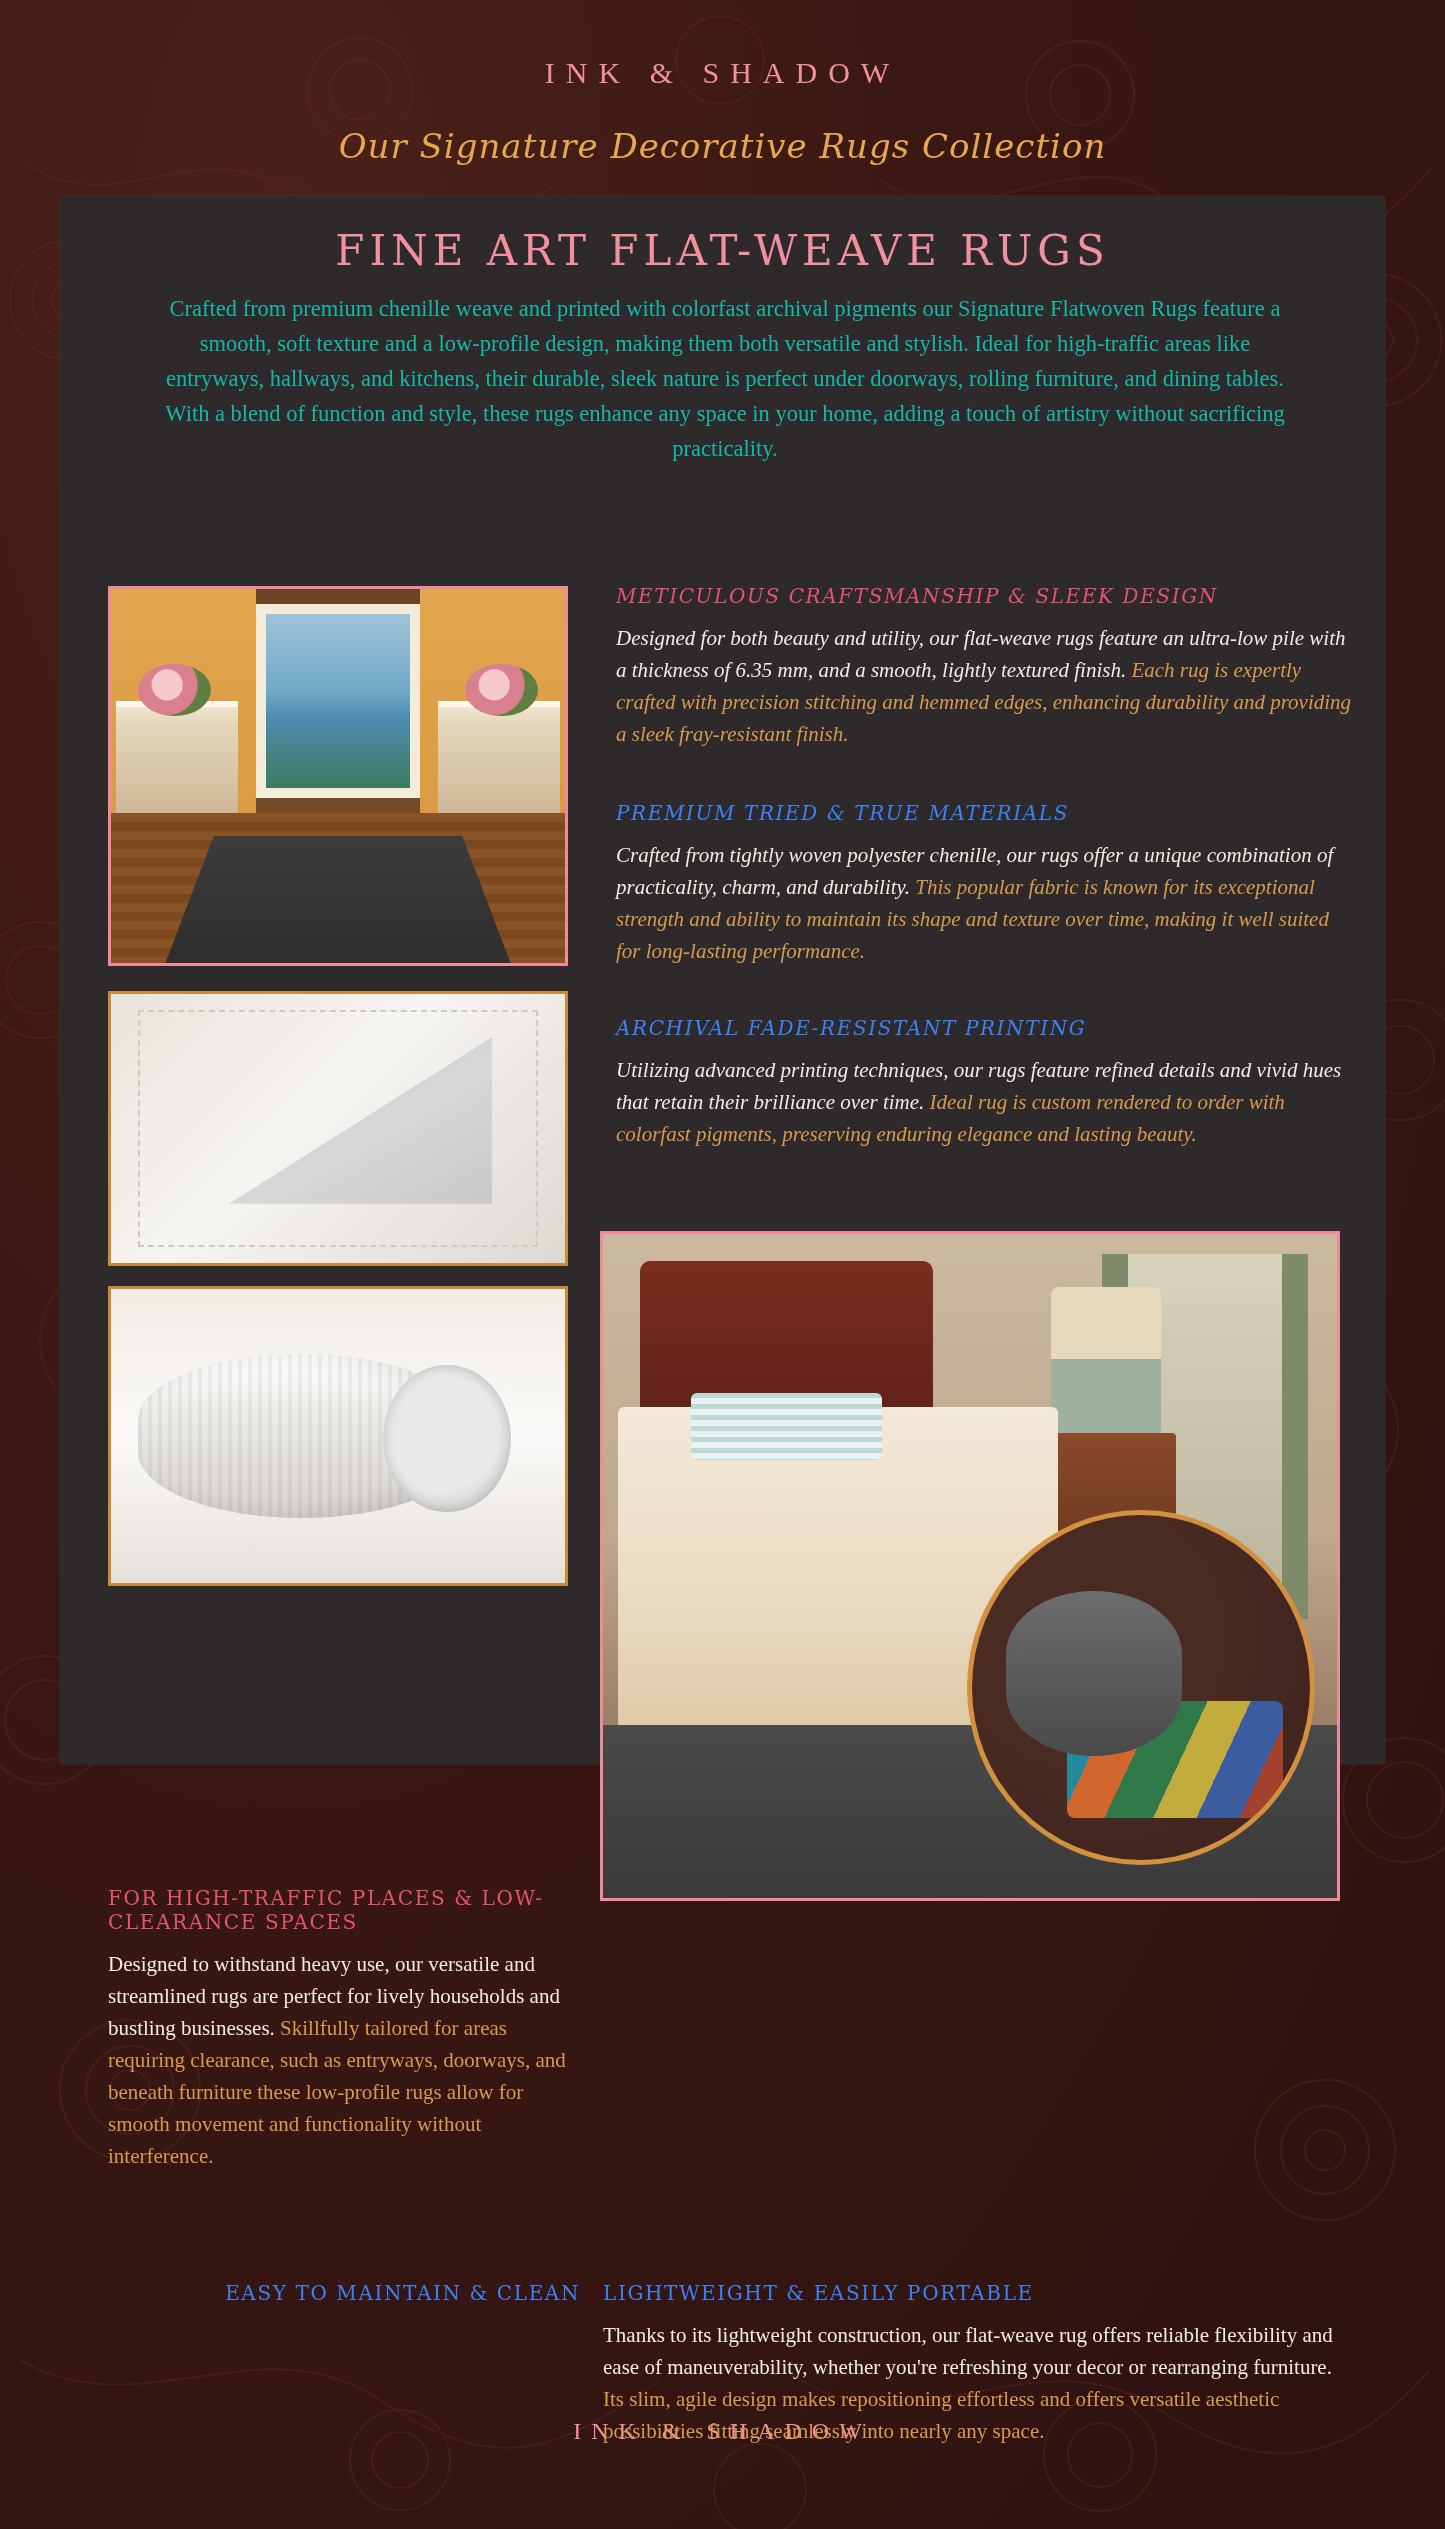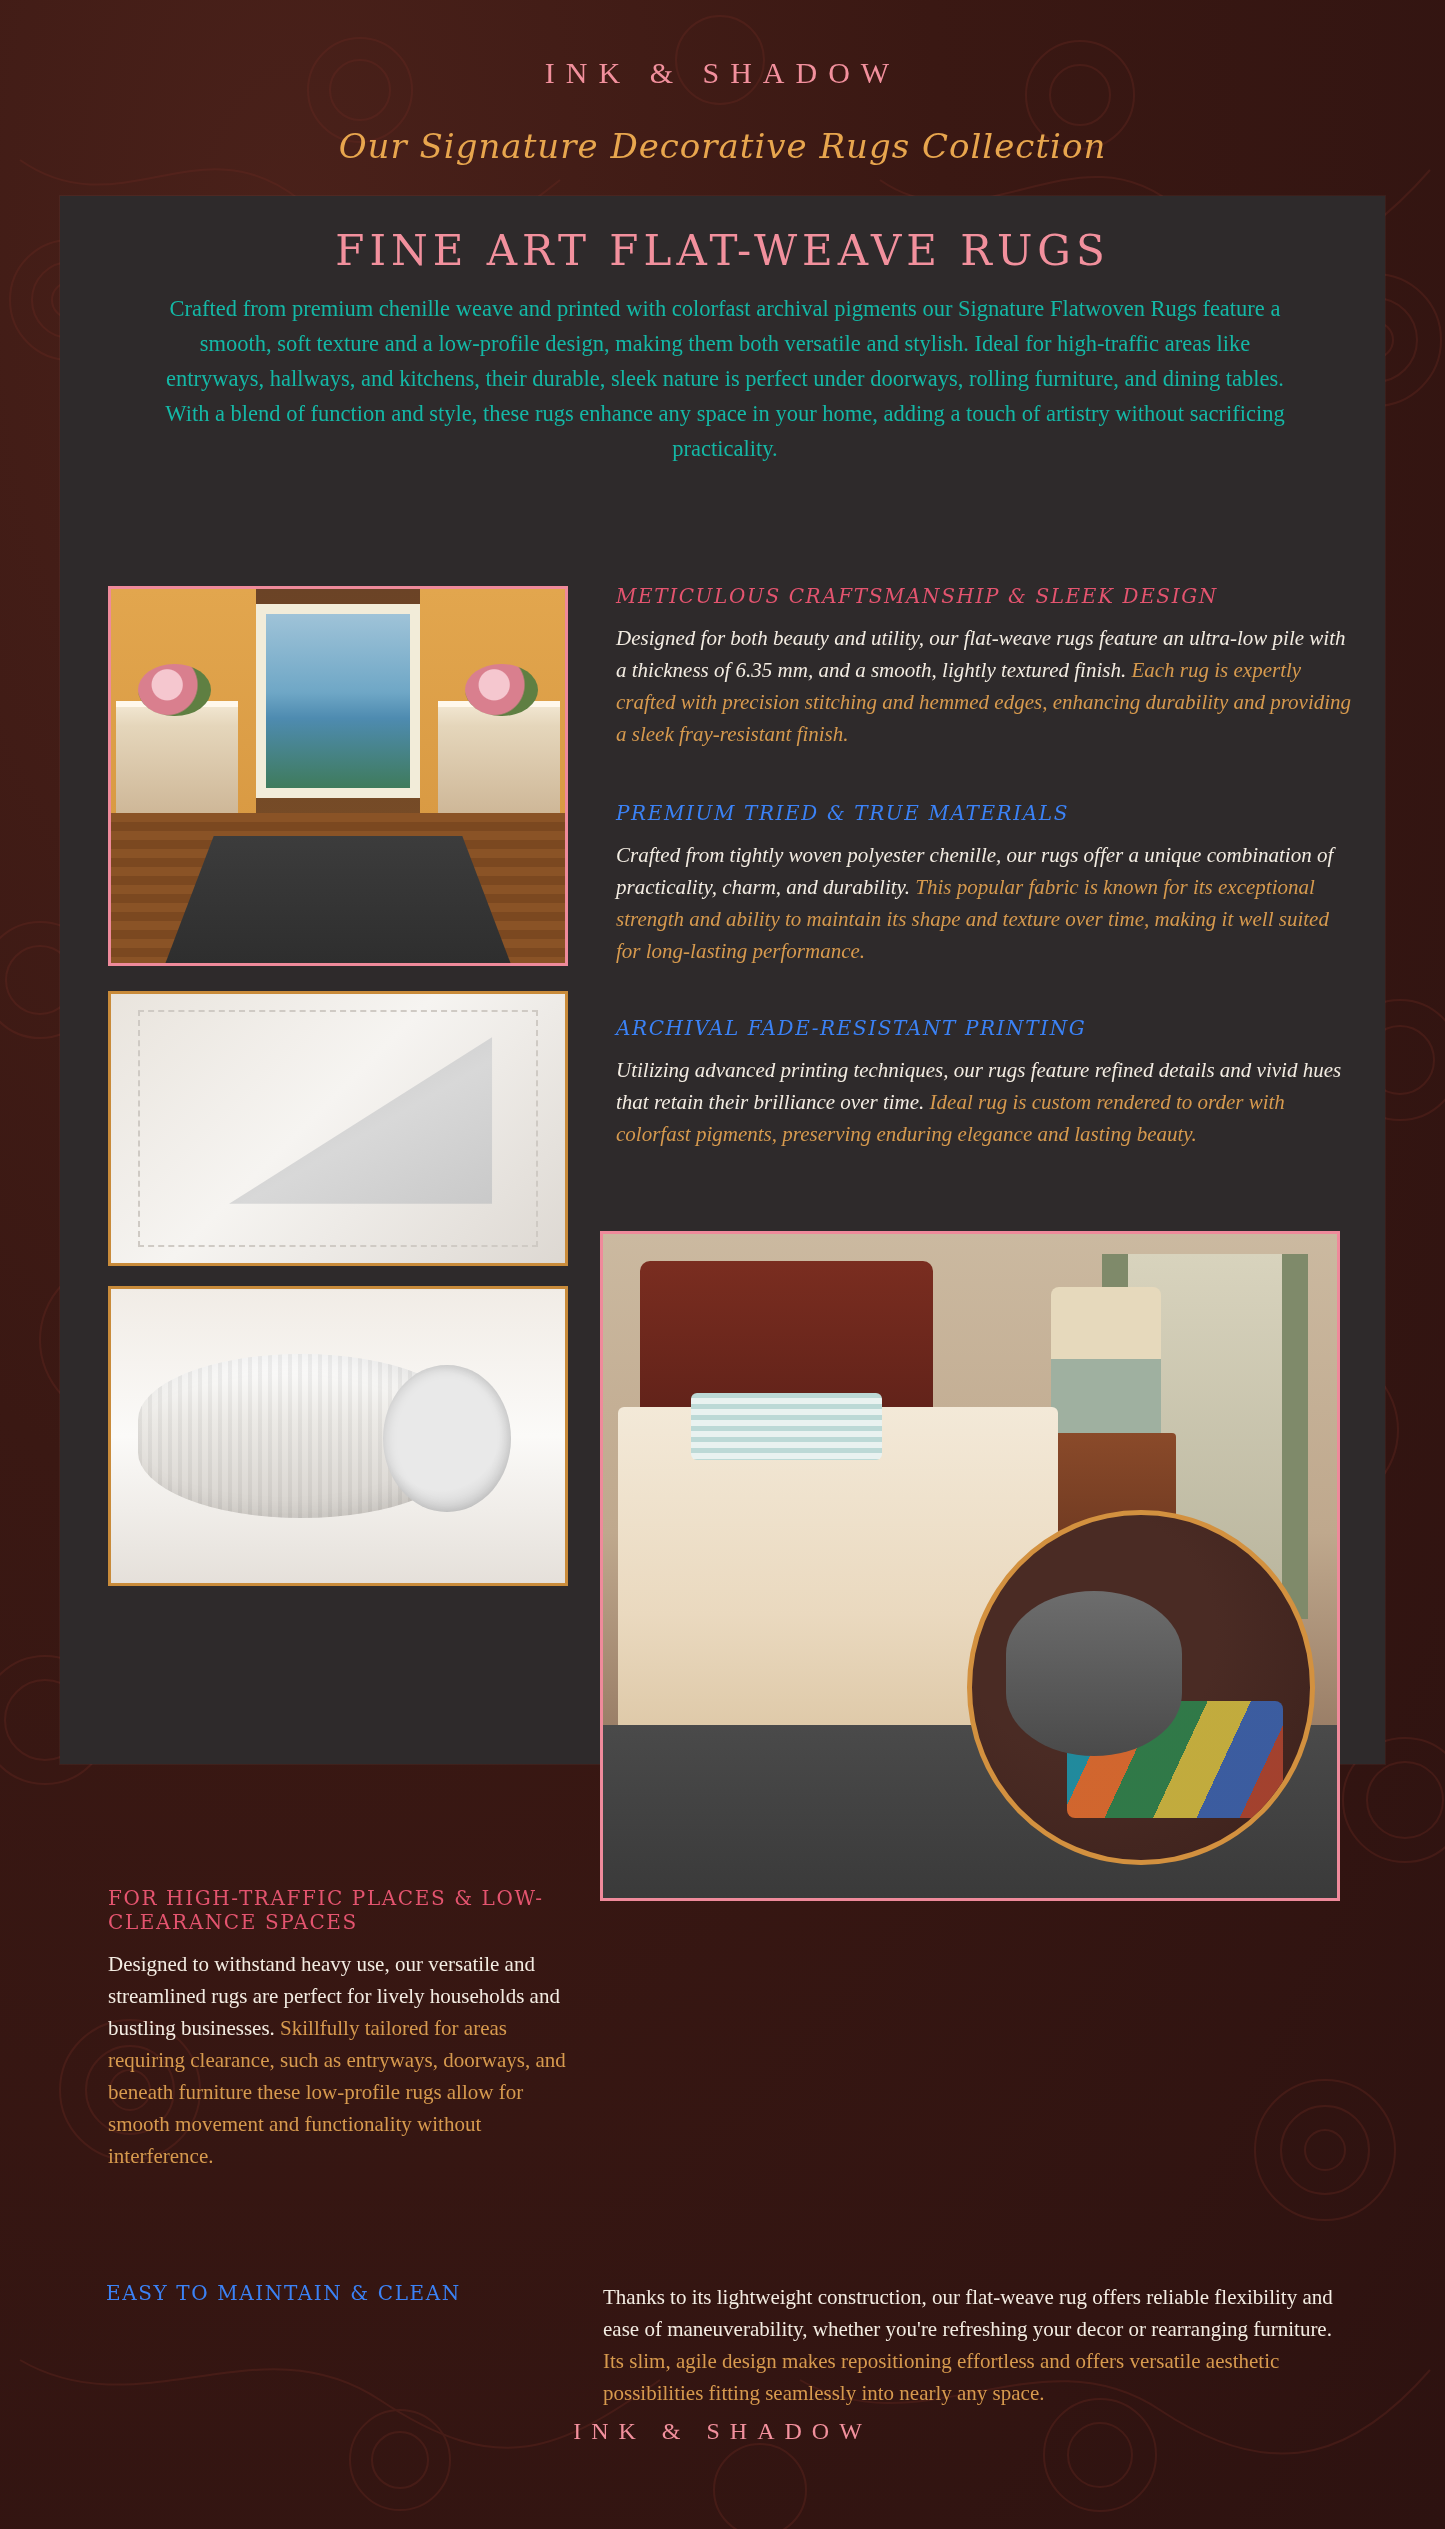--- a/index.html
+++ b/index.html
@@ -272,21 +272,21 @@
   h3.sub.gold { color: #3b82f6; }
   p.body {
     margin: 0;
     color: #f3ece2;
     font-size: 21px;
     line-height: 32px;
   }
   p.body .gold { color: #d79a4e; }
 
   .bottom-left  { left: 48px;  top: 1690px; width: 464px; }
-  .bottom-left2 { left: 46px;  top: 2085px; width: 464px; }
+  .bottom-left2 { left: 56px;  top: 2085px; width: 464px; text-align: right; }
   .bottom-right { left: 543px; top: 2085px; width: 738px; }
 </style>
 </head>
 <body>
 
 <div class="page">
 
   <svg class="floral" viewBox="0 0 1445 2529" preserveAspectRatio="none">
     <g fill="none" stroke="#6a2a22" stroke-width="2">
       <circle cx="70" cy="300" r="60"></circle>
@@ -410,18 +410,19 @@
       <div class="lcol bottom-left" style="position:absolute;">
         <h3 class="sub">FOR HIGH-TRAFFIC PLACES &amp; LOW-CLEARANCE SPACES</h3>
         <p class="body"><span>Designed to withstand heavy use, our versatile and streamlined rugs are perfect for lively households and bustling businesses. </span><span class="gold">Skillfully tailored for areas requiring clearance, such as entryways, doorways, and beneath furniture these low-profile rugs allow for smooth movement and functionality without interference.</span></p>
       </div>
 
       <div class="lcol bottom-left2" style="position:absolute;">
         <h3 class="sub gold">EASY TO MAINTAIN &amp; CLEAN</h3>
       </div>
 
       <div class="bottom-right" style="position:absolute;">
+        <h3 class="sub gold">LIGHTWEIGHT &amp; EASILY PORTABLE</h3>
         <p class="body"><span>Thanks to its lightweight construction, our flat-weave rug offers reliable flexibility and ease of maneuverability, whether you're refreshing your decor or rearranging furniture. </span><span class="gold">Its slim, agile design makes repositioning effortless and offers versatile aesthetic possibilities fitting seamlessly into nearly any space.</span></p>
       </div>
 
     </div>
   </div>
 </div>
 
 </body></html>

